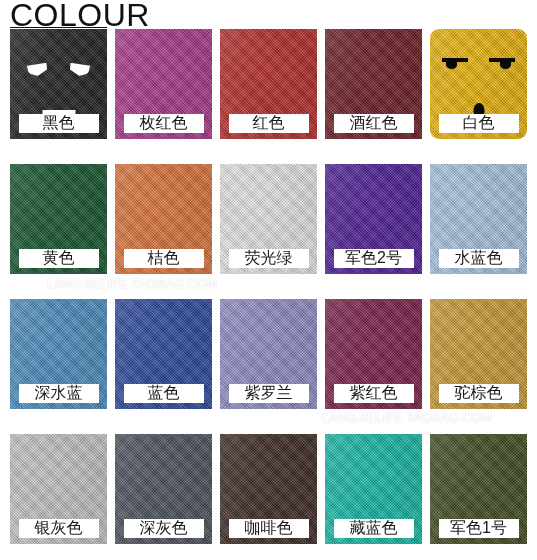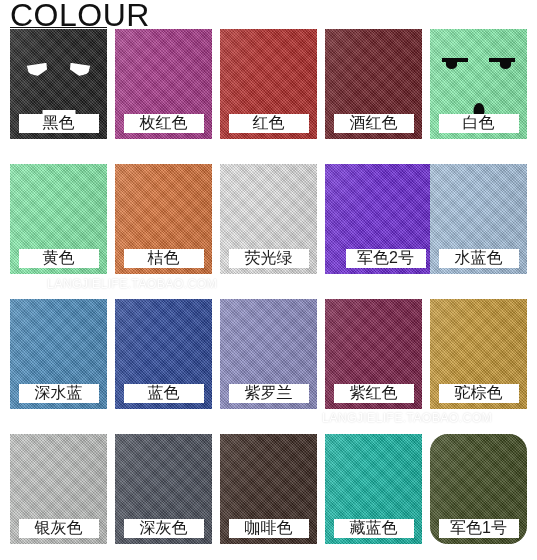--- a/index.html
+++ b/index.html
@@ -195,52 +195,52 @@
       <div class="swatch" style="background: rgb(181, 42, 40);">
         <div class="weave"></div>
         <div class="sheen"></div>
         <div class="label">红色</div>
       </div>
       <div class="swatch" style="background: rgb(107, 27, 34);">
         <div class="weave"></div>
         <div class="sheen"></div>
         <div class="label">酒红色</div>
       </div>
-      <div class="swatch" style="background: #86efac;">
+      <div class="swatch" style="background: #eab308; border-radius: 9px;">
         <div class="weave"></div>
         <div class="sheen"></div>
         <div class="face">
           <div class="eye-sleepy left">
             <div class="lid"></div>
             <div class="pupil"></div>
           </div>
           <div class="eye-sleepy right">
             <div class="lid"></div>
             <div class="pupil"></div>
           </div>
           <div class="mouth-oval"></div>
         </div>
         <div class="label">白色</div>
       </div>
-      <div class="swatch" style="background: #86efac;">
+      <div class="swatch" style="background: #14532d;">
         <div class="weave"></div>
         <div class="sheen"></div>
         <div class="label">黄色</div>
       </div>
       <div class="swatch" style="background: rgb(219, 115, 56);">
         <div class="weave"></div>
         <div class="sheen"></div>
         <div class="label">桔色</div>
       </div>
       <div class="swatch" style="background: #e5e5e5;">
         <div class="weave"></div>
         <div class="sheen"></div>
         <div class="label">荧光绿</div>
       </div>
-      <div class="swatch" style="background: #6d28d9; padding-left: 24px;">
+      <div class="swatch" style="background: #4c1d95;">
         <div class="weave"></div>
         <div class="sheen"></div>
         <div class="label">军色2号</div>
       </div>
       <div class="swatch" style="background: rgb(168, 196, 224);">
         <div class="weave"></div>
         <div class="sheen"></div>
         <div class="label">水蓝色</div>
       </div>
       <div class="swatch" style="background: rgb(74, 140, 190);">
@@ -281,21 +281,21 @@
       <div class="swatch" style="background: rgb(59, 40, 32);">
         <div class="weave"></div>
         <div class="sheen"></div>
         <div class="label">咖啡色</div>
       </div>
       <div class="swatch" style="background: #14b8a6; text-decoration: underline;">
         <div class="weave"></div>
         <div class="sheen"></div>
         <div class="label">藏蓝色</div>
       </div>
-      <div class="swatch" style="background: rgb(62, 74, 30); border-radius: 18px;">
+      <div class="swatch" style="background: rgb(62, 74, 30);">
         <div class="weave"></div>
         <div class="sheen"></div>
         <div class="label">军色1号</div>
       </div>
     </div>
 
   <div class="watermark wm1">LANGJIELIFE.TAOBAO.COM</div>
   <div class="watermark wm2">LANGJIELIFE.TAOBAO.COM</div>
 
 </div>

